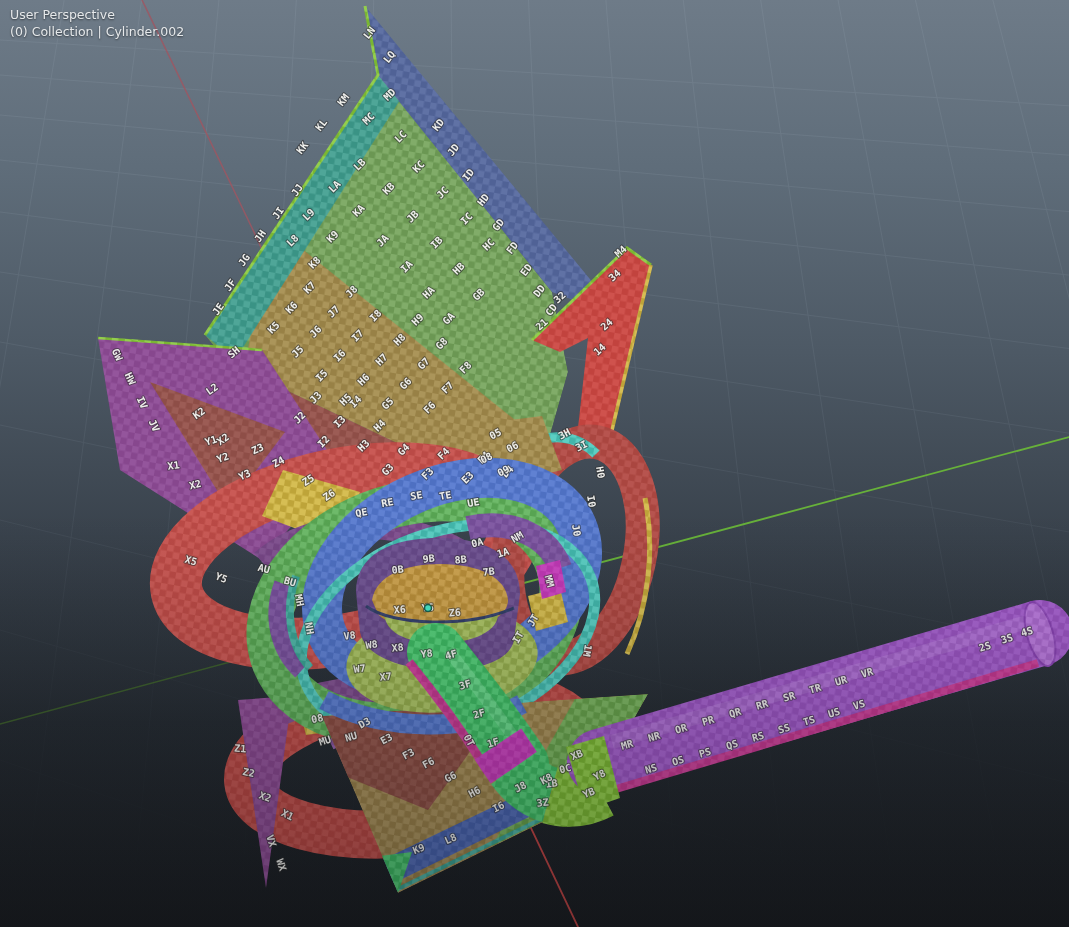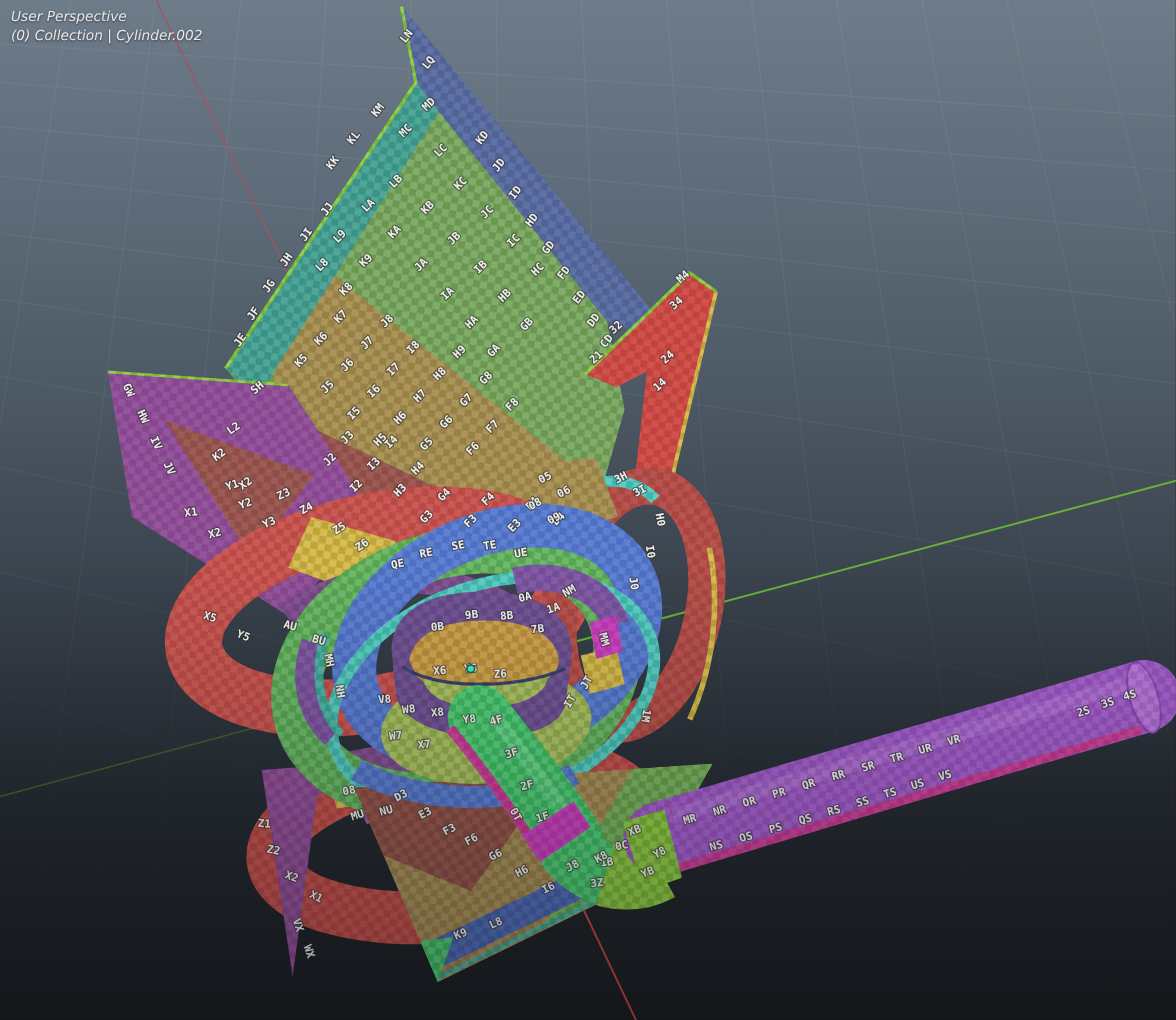--- a/index.html
+++ b/index.html
@@ -2,21 +2,21 @@
 <html><head>
 <meta charset="utf-8">
 <style>
   html,body{margin:0;padding:0;background:#111;}
   .viewport{position:relative;width:1069px;height:927px;overflow:hidden;
             font-family:"DejaVu Sans", sans-serif;}
   .viewport svg{position:absolute;left:0;top:0;}
   .hud{position:absolute;left:10px;top:6px;z-index:5;pointer-events:none;}
   .hud div{color:#e6e9eb;font-size:12.5px;line-height:17px;
            font-family:"DejaVu Sans", sans-serif;
-           text-shadow:0 1px 2px rgba(0,0,0,.55);font-style:italic;}
+           text-shadow:0 1px 2px rgba(0,0,0,.55);}
   .lbl{font:bold 10px "DejaVu Sans Mono", monospace;
        paint-order:stroke;stroke-width:2px;stroke-linejoin:round;}
   .gridline{fill:none;stroke-width:1;}
 </style>
 </head>
 <body>
 
 <div class="viewport">
 <svg id="scene" width="1069" height="927" viewBox="0 0 1069 927">
   <defs>

